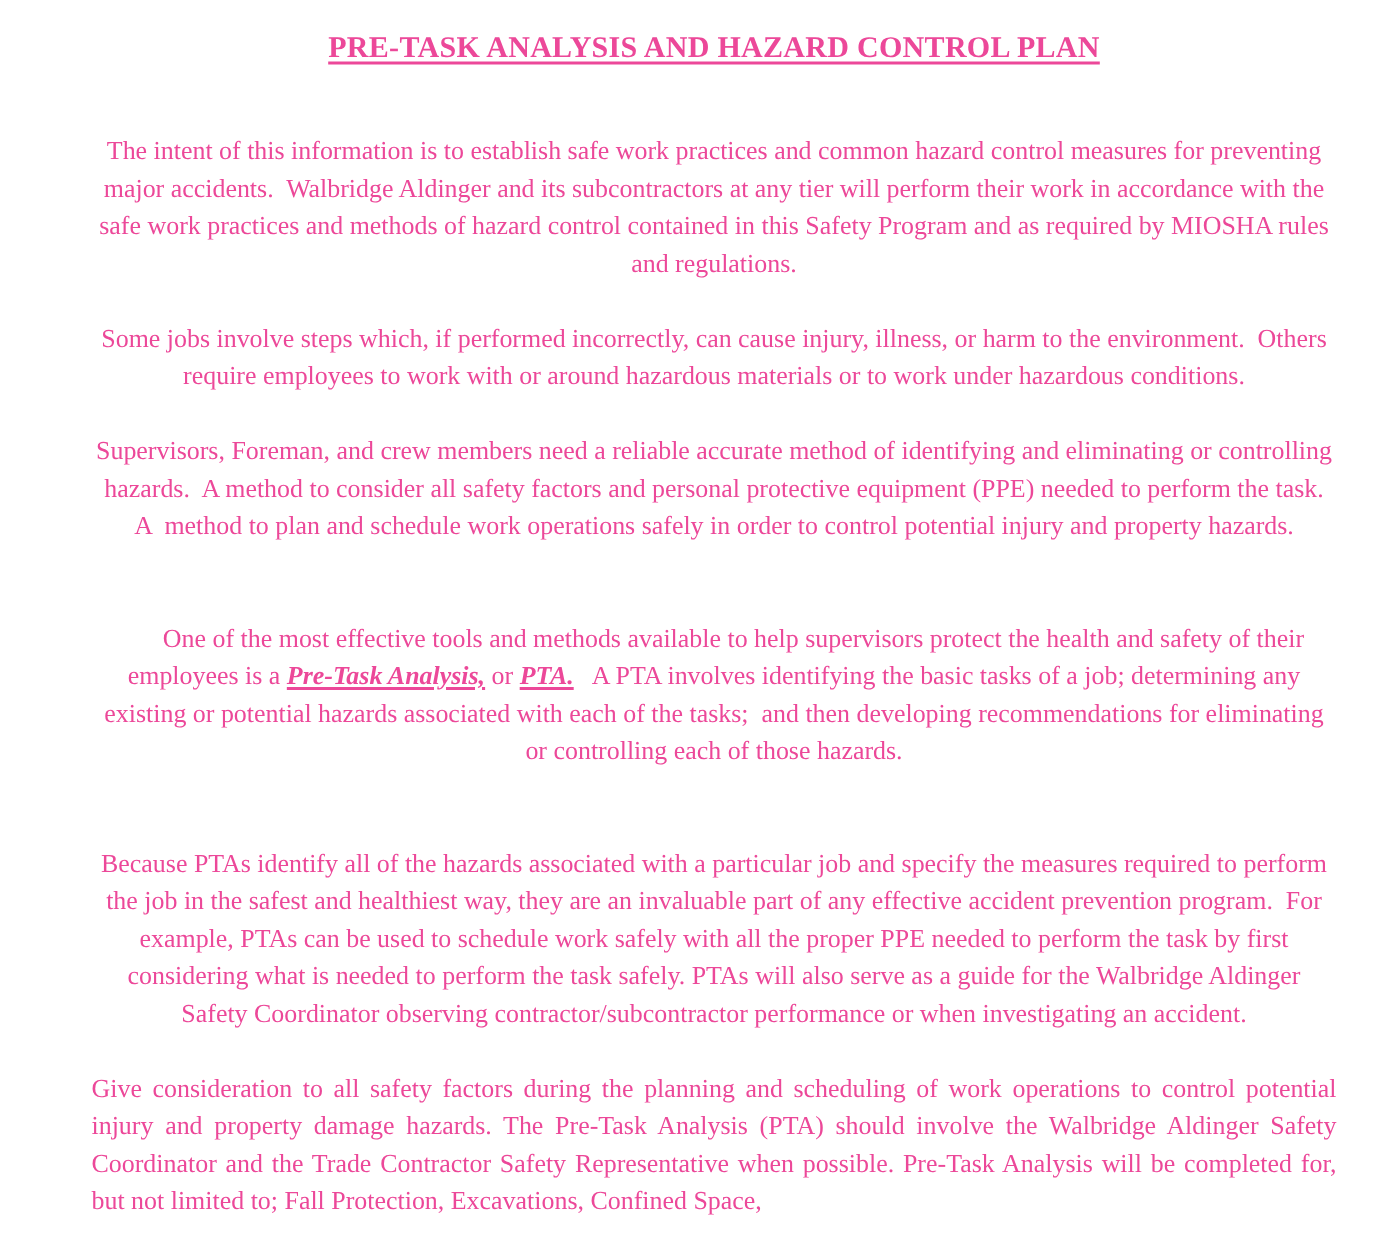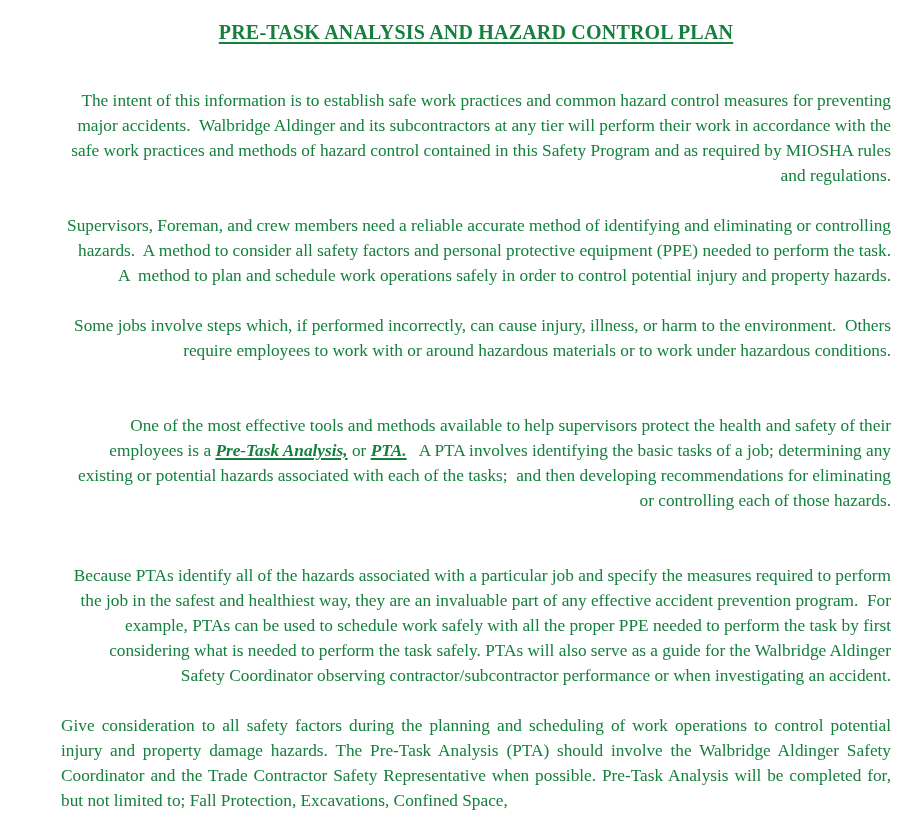--- a/index.html
+++ b/index.html
@@ -8,40 +8,40 @@
     height: 837px;
     background: #ffffff;
     overflow: hidden;
   }
   .page {
     width: 922px;
     height: 837px;
     background: #ffffff;
     padding: 20px 31px 0 61px;
     font-family: "Liberation Serif", "DejaVu Serif", serif;
-    color: #15803d;
+    color: #ec4899;
   }
   .doc-title {
     width: 830px;
     text-align: center;
     font-size: 20px;
     line-height: 25px;
     font-weight: bold;
     letter-spacing: 0.2px;
     text-decoration: underline;
     text-decoration-thickness: 2px;
     text-underline-offset: 3px;
     margin-bottom: 43px;
   }
   .body-text p {
     width: 830px;
     font-size: 17.3px;
     line-height: 25px;
     margin-bottom: 25px;
-    text-align: right;
+    text-align: center;
     white-space: pre-wrap;
   }
   .body-text p.justified {
     text-align: justify;
     white-space: normal;
   }
   .bold-underline {
     font-weight: bold;
     text-decoration: underline;
     text-decoration-thickness: 2px;
@@ -53,23 +53,23 @@
 <body>
 
 <div class="page">
 
   <h1 class="doc-title">PRE-TASK ANALYSIS AND HAZARD CONTROL PLAN</h1>
 
   <div class="body-text">
 
     <p>The intent of this information is to establish safe work practices and common hazard control measures for preventing major accidents.  Walbridge Aldinger and its subcontractors at any tier will perform their work in accordance with the safe work practices and methods of hazard control contained in this Safety Program and as required by MIOSHA rules and regulations.</p>
 
+    <p>Some jobs involve steps which, if performed incorrectly, can cause injury, illness, or harm to the environment.  Others require employees to work with or around hazardous materials or to work under hazardous conditions.</p>
+
     <p>Supervisors, Foreman, and crew members need a reliable accurate method of identifying and eliminating or controlling hazards.  A method to consider all safety factors and personal protective equipment (PPE) needed to perform the task.  A  method to plan and schedule work operations safely in order to control potential injury and property hazards.</p>
-
-    <p>Some jobs involve steps which, if performed incorrectly, can cause injury, illness, or harm to the environment.  Others require employees to work with or around hazardous materials or to work under hazardous conditions.</p>
 
     <p>
       <span>One of the most effective tools and methods available to help supervisors protect the health and safety of their employees is a </span><span class="bold-underline">Pre-Task Analysis,</span><span> or </span><span class="bold-underline">PTA.</span><span>   A PTA involves identifying the basic tasks of a job; determining any existing or potential hazards associated with each of the tasks;  and then developing recommendations for eliminating or controlling each of those hazards.</span>
     </p>
 
     <p>Because PTAs identify all of the hazards associated with a particular job and specify the measures required to perform the job in the safest and healthiest way, they are an invaluable part of any effective accident prevention program.  For example, PTAs can be used to schedule work safely with all the proper PPE needed to perform the task by first considering what is needed to perform the task safely. PTAs will also serve as a guide for the Walbridge Aldinger Safety Coordinator observing contractor/subcontractor performance or when investigating an accident.</p>
 
     <p class="justified">Give consideration to all safety factors during the planning and scheduling of work operations to control potential injury and property damage hazards.  The Pre-Task Analysis (PTA) should involve the Walbridge Aldinger Safety Coordinator and the Trade Contractor Safety Representative when possible. Pre-Task Analysis will be completed for, but not limited to; Fall Protection, Excavations, Confined Space,</p>
 
   </div>

